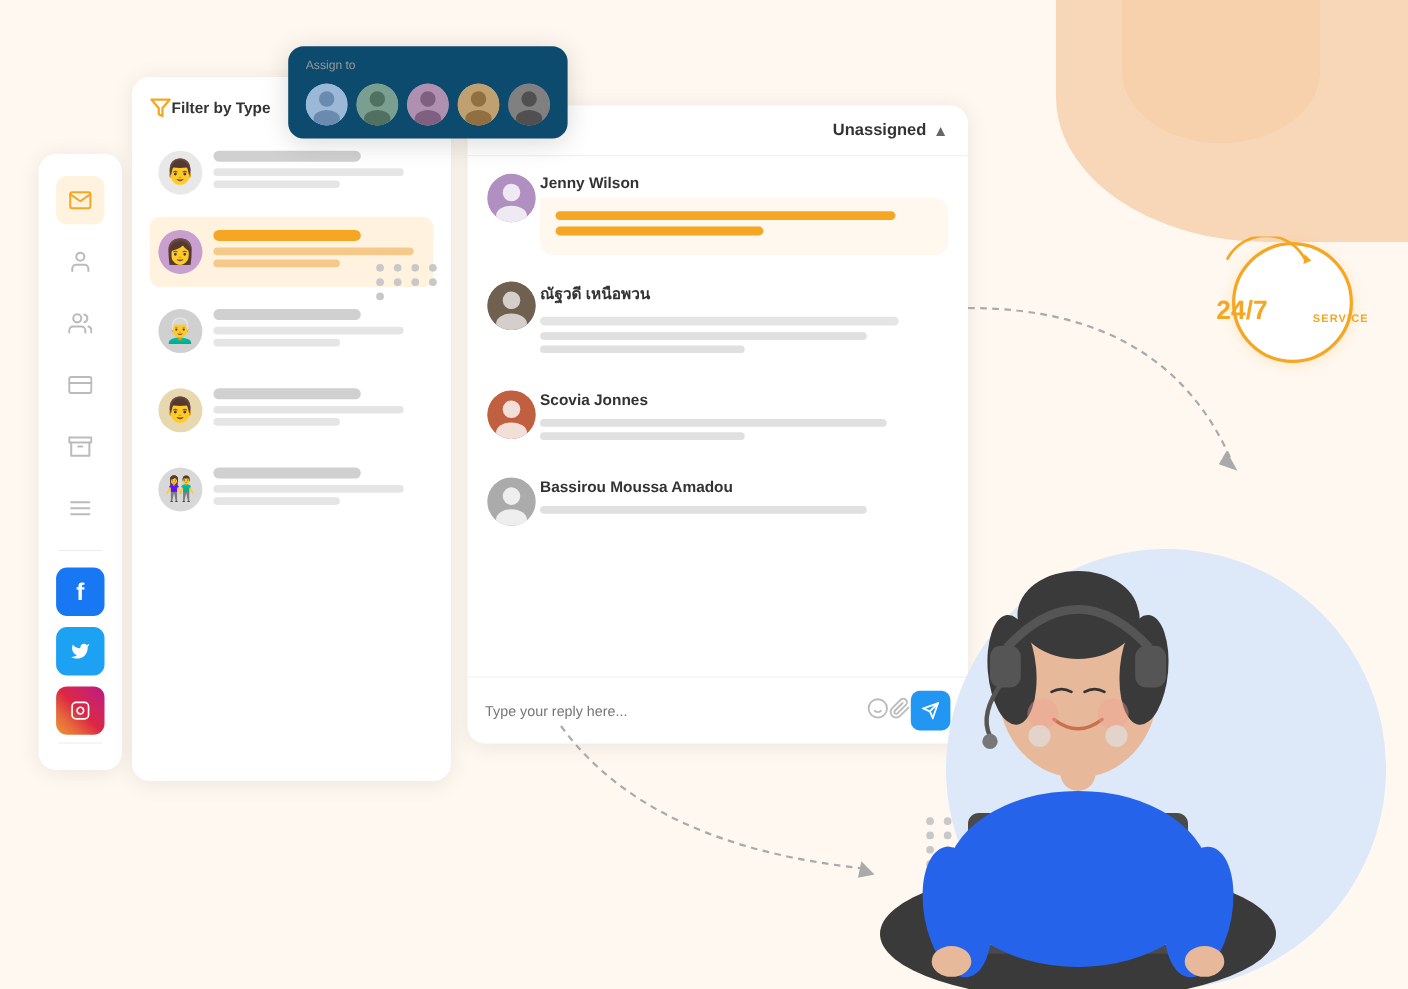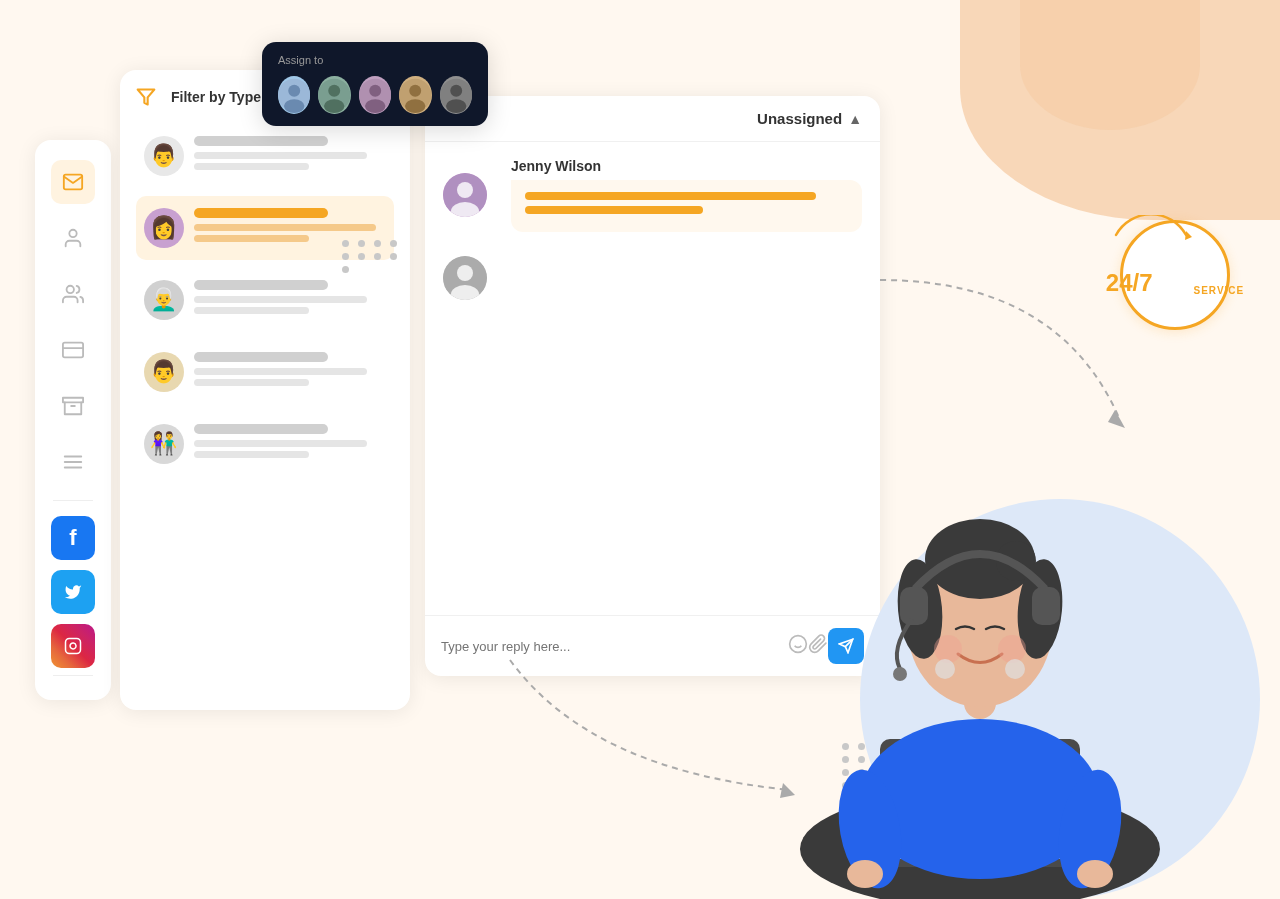--- a/index.html
+++ b/index.html
@@ -87,21 +87,21 @@
       box-shadow: 0 2px 20px rgba(0,0,0,0.08);
       overflow: hidden;
     }
     .panel-header {
       display: flex;
       align-items: center;
       justify-content: space-between;
       margin-bottom: 16px;
     }
     .panel-title-area {
-      display: flex; align-items: center; gap: 15px;
+      display: flex; align-items: center; gap: 0;
     }
     .filter-icon-svg {
       width: 20px; height: 20px;
     }
     .panel-title {
       font-size: 14px;
       font-weight: 600;
       color: #333;
     }
     .panel-sort-icon {
@@ -183,26 +183,26 @@
     }
     .chevron-up {
       font-size: 14px;
       color: #666;
     }
 
     
     .assign-popup {
       position: absolute;
       top: 42px; left: 262px;
-      background: #0f172a;
+      background: #0c4a6e;
       border-radius: 14px;
       box-shadow: 0 4px 24px rgba(0,0,0,0.15);
       padding: 12px 16px;
       z-index: 100;
-      width: 226px;
+      width: 254px;
     }
     .assign-popup-title {
       font-size: 11px;
       color: #999;
       margin-bottom: 10px;
     }
     .assign-avatars {
       display: flex;
       gap: 8px;
     }
@@ -217,22 +217,22 @@
     }
 
     
     .chat-body {
       flex: 1;
       overflow-y: auto;
       padding: 16px 18px;
     }
     .chat-message {
       display: flex;
-      align-items: center;
-      gap: 24px;
+      align-items: flex-start;
+      gap: 4px;
       margin-bottom: 24px;
     }
     .msg-avatar {
       width: 44px; height: 44px;
       border-radius: 50%;
       background: #e0e0e0;
       flex-shrink: 0;
       overflow: hidden;
       display: flex; align-items: center; justify-content: center;
       font-size: 20px;
@@ -532,30 +532,69 @@
       </div>
       <div class="msg-content">
         <div class="msg-name">Jenny Wilson</div>
         <div class="msg-bubble">
           <div class="msg-bar full"></div>
           <div class="msg-bar med"></div>
         </div>
       </div>
     </div>
 
-
+    <div class="chat-message">
+      <div class="msg-avatar" style="background:#807060;">
+        <svg width="44" height="44" viewBox="0 0 44 44">
+            <circle cx="22" cy="22" r="22" fill="#706050"></circle>
+            <circle cx="22" cy="17" r="8" fill="#fff" opacity="0.7"></circle>
+            <ellipse cx="22" cy="38" rx="14" ry="9" fill="#fff" opacity="0.7"></ellipse>
+          </svg>
+      </div>
+      <div class="msg-content">
+        <div class="msg-name">ณัฐวดี เหนือพวน</div>
+        <div class="msg-plain">
+          <div class="msg-bar light full"></div>
+          <div class="msg-bar light" style="background:#e0e0e0; width:80%; height:7px; margin:5px 0;"></div>
+          <div class="msg-bar light short" style="background:#e0e0e0; width:50%; height:7px;"></div>
+        </div>
+      </div>
+    </div>
+
+    <div class="chat-message">
+      <div class="msg-avatar" style="background:#d07050;">
+        <svg width="44" height="44" viewBox="0 0 44 44">
+            <circle cx="22" cy="22" r="22" fill="#c06040"></circle>
+            <circle cx="22" cy="17" r="8" fill="#fff" opacity="0.8"></circle>
+            <ellipse cx="22" cy="38" rx="14" ry="9" fill="#fff" opacity="0.8"></ellipse>
+          </svg>
+      </div>
+      <div class="msg-content">
+        <div class="msg-name">Scovia Jonnes</div>
+        <div class="msg-plain">
+          <div class="msg-bar light full" style="background:#e0e0e0; width:85%; height:7px; margin-bottom:5px;"></div>
+          <div class="msg-bar light short" style="background:#e0e0e0; width:50%; height:7px;"></div>
+        </div>
+      </div>
+    </div>
 
     <div class="chat-message">
       <div class="msg-avatar" style="background:#c0c0c0;">
         <svg width="44" height="44" viewBox="0 0 44 44">
             <circle cx="22" cy="22" r="22" fill="#ababab"></circle>
             <circle cx="22" cy="17" r="8" fill="#fff" opacity="0.8"></circle>
             <ellipse cx="22" cy="38" rx="14" ry="9" fill="#fff" opacity="0.8"></ellipse>
           </svg>
       </div>
+      <div class="msg-content">
+        <div class="msg-name">Bassirou Moussa Amadou</div>
+        <div class="msg-plain">
+          <div class="msg-bar light full" style="background:#e0e0e0; width:80%; height:7px; margin-bottom:5px;"></div>
+        </div>
+      </div>
     </div>
 
   </div>
 
   <div class="chat-input-area">
     <input class="chat-input" type="text" placeholder="Type your reply here..." style="">
     <div class="chat-input-icon">
       <svg width="20" height="20" viewBox="0 0 24 24" fill="none" stroke="#bbb" stroke-width="2">
           <circle cx="12" cy="12" r="10"></circle>
           <path d="M8 14s1.5 2 4 2 4-2 4-2"></path>

